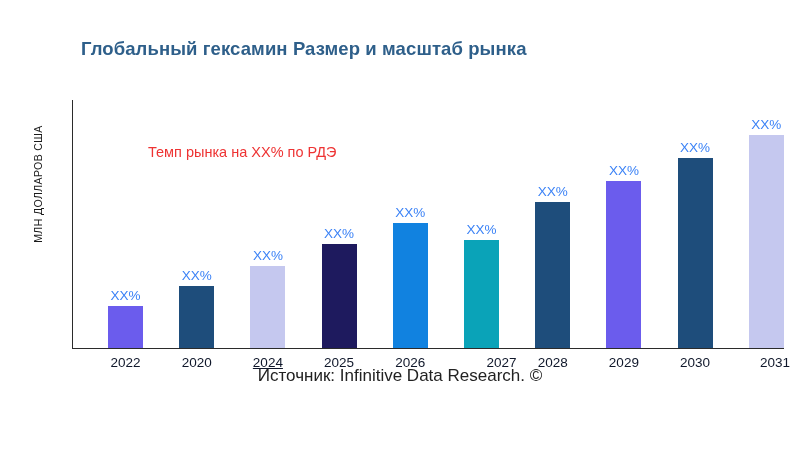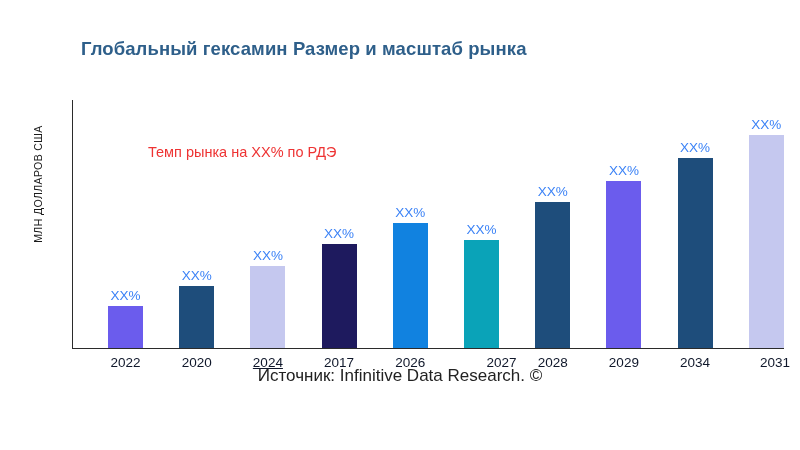--- a/index.html
+++ b/index.html
@@ -135,21 +135,21 @@
       <div class="tick-label" style="left: 161.7px;">2020</div>
       <div class="bar-group" style="left: 250.4px; height: 82.3582px;">
         <div class="bar" style="height: 82.3582px; background: rgb(197, 200, 239);"></div>
         <div class="bar-label" style="bottom: 85.3582px;">XX%</div>
       </div>
       <div class="tick-label" style="left: 232.9px; text-decoration: underline;">2024</div>
       <div class="bar-group" style="left: 321.6px; height: 103.642px;">
         <div class="bar" style="height: 103.642px; background: rgb(30, 26, 94);"></div>
         <div class="bar-label" style="bottom: 106.642px;">XX%</div>
       </div>
-      <div class="tick-label" style="left: 304.1px;">2017</div>
+      <div class="tick-label" style="left: 304.1px;">2025</div>
       <div class="bar-group" style="left: 392.8px; height: 124.925px;">
         <div class="bar" style="height: 124.925px; background: rgb(17, 130, 224);"></div>
         <div class="bar-label" style="bottom: 127.925px;">XX%</div>
       </div>
       <div class="tick-label" style="left: 375.3px;">2026</div>
       <div class="bar-group" style="left: 464px; height: 108.269px;">
         <div class="bar" style="height: 108.269px; background: rgb(10, 163, 184);"></div>
         <div class="bar-label" style="bottom: 111.269px;">XX%</div>
       </div>
       <div class="tick-label" style="left: 446.5px; text-align: right;">2027</div>
@@ -160,21 +160,21 @@
       <div class="tick-label" style="left: 517.7px;">2028</div>
       <div class="bar-group" style="left: 606.4px; height: 166.567px;">
         <div class="bar" style="height: 166.567px; background: rgb(107, 92, 237);"></div>
         <div class="bar-label" style="bottom: 169.567px;">XX%</div>
       </div>
       <div class="tick-label" style="left: 588.9px;">2029</div>
       <div class="bar-group" style="left: 677.6px; height: 189.701px;">
         <div class="bar" style="height: 189.701px; background: rgb(30, 77, 123);"></div>
         <div class="bar-label" style="bottom: 192.701px;">XX%</div>
       </div>
-      <div class="tick-label" style="left: 660.1px;">2034</div>
+      <div class="tick-label" style="left: 660.1px;">2030</div>
       <div class="bar-group" style="left: 748.8px; height: 212.836px;">
         <div class="bar" style="height: 212.836px; background: rgb(197, 200, 239);"></div>
         <div class="bar-label" style="bottom: 215.836px;">XX%</div>
       </div>
       <div class="tick-label" style="left: 740px;">2031</div>
     </div>
 
   <div class="growth-note">Темп рынка на XX% по РДЭ</div>
 
   <div class="source-note">Источник: Infinitive Data Research. ©</div>

